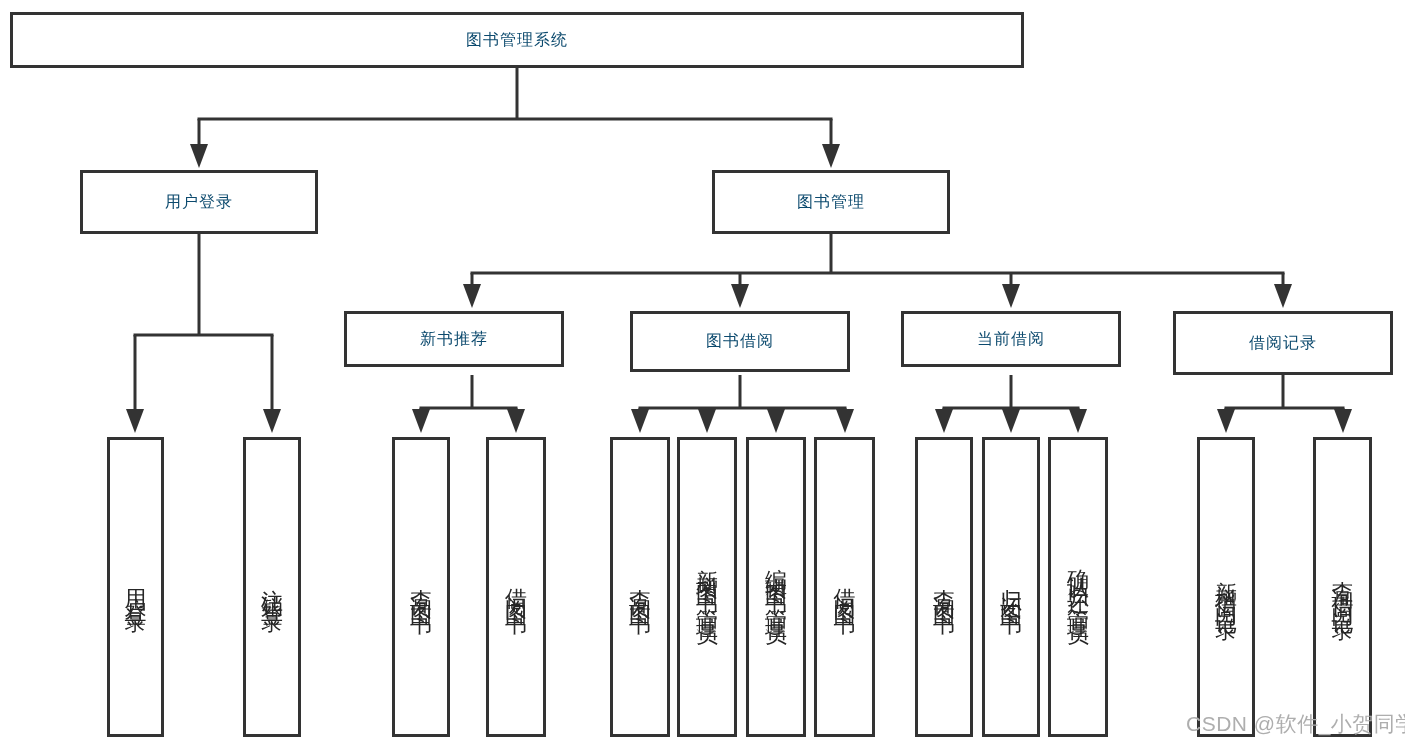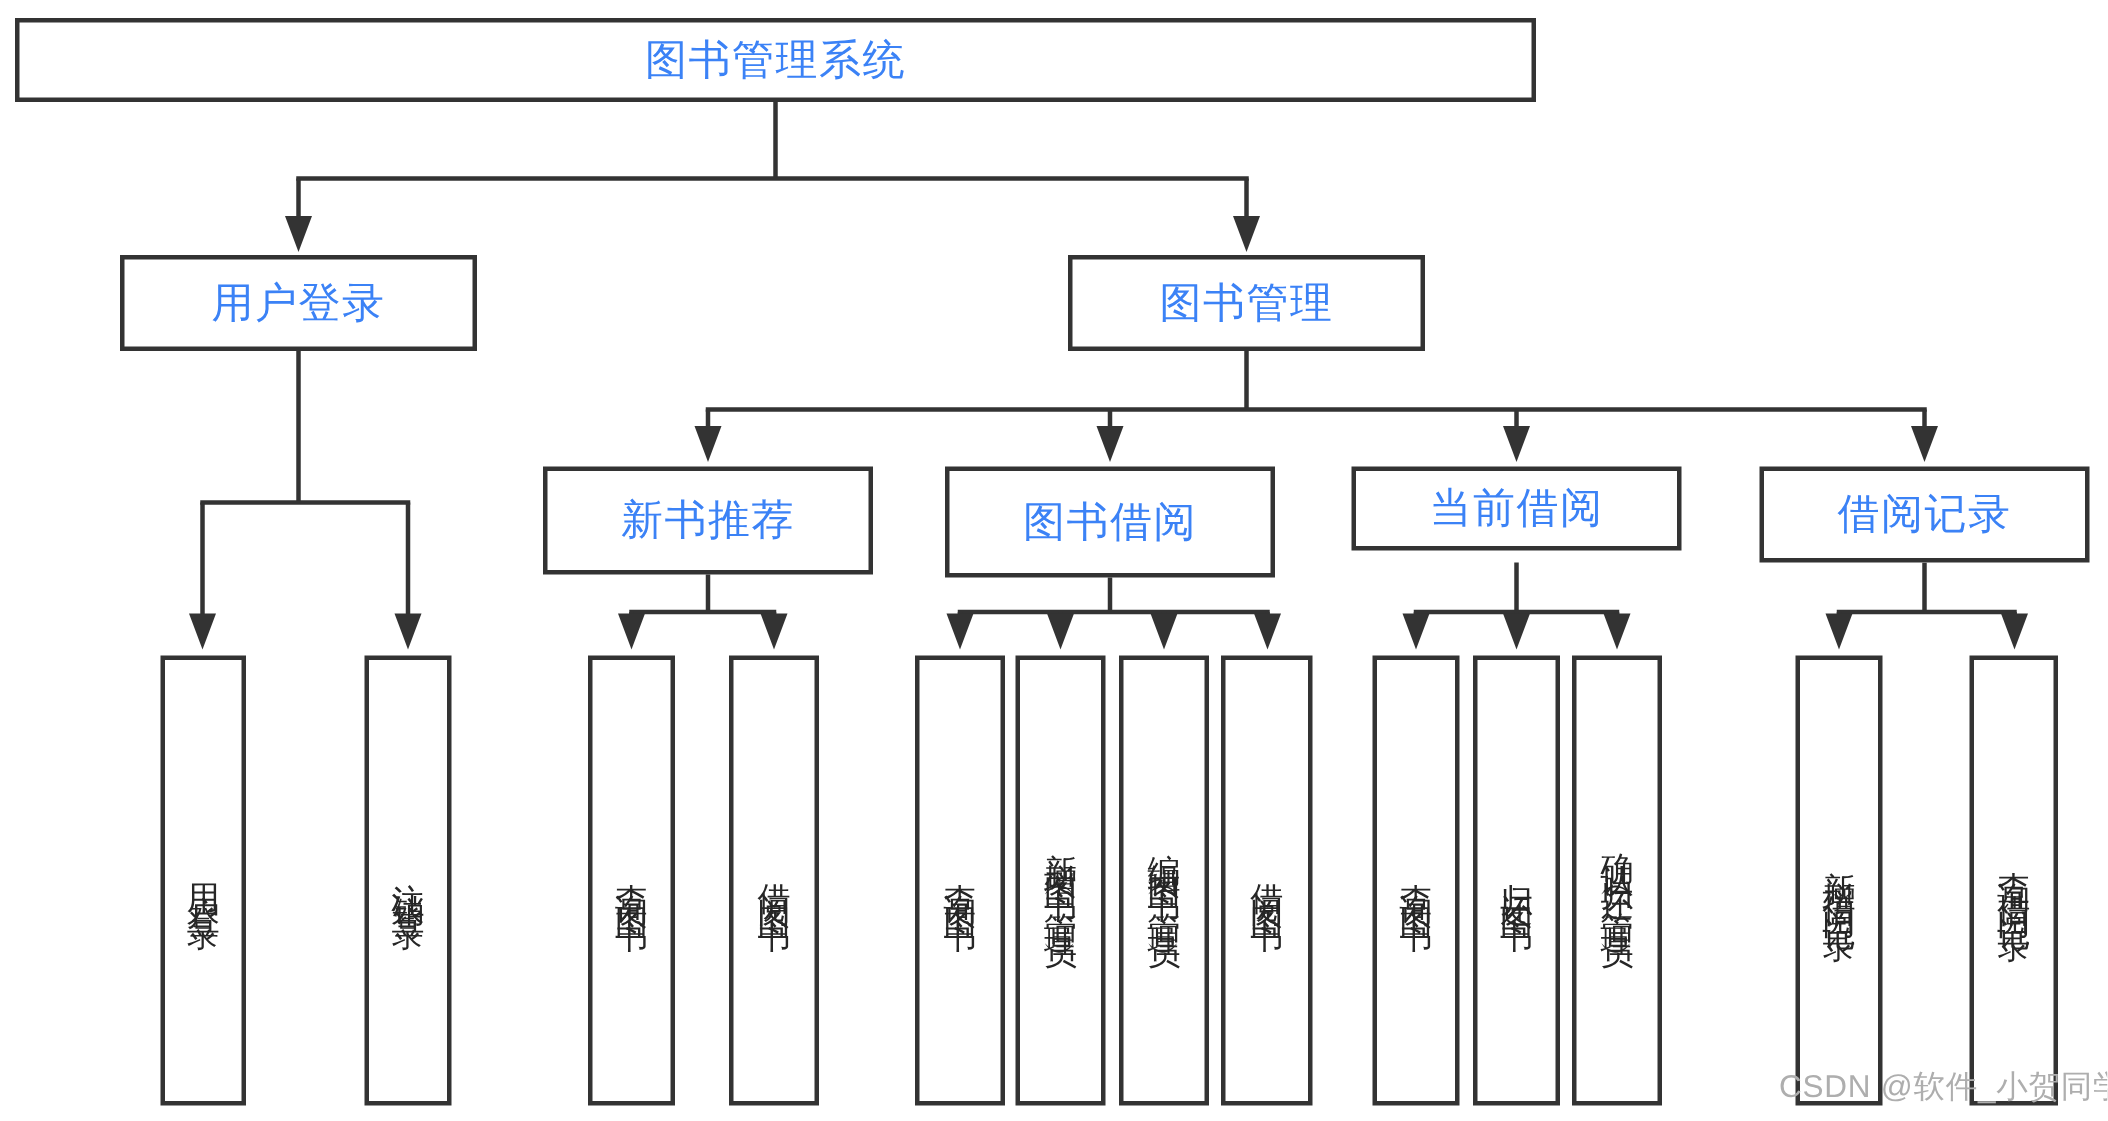--- a/index.html
+++ b/index.html
@@ -13,22 +13,22 @@
   #connectors{position:absolute;left:0;top:0;z-index:1;}
   .node{
     position:absolute;
     box-sizing:border-box;
     border:3px solid #333333;
     background:#ffffff;
     display:flex;
     align-items:center;
     justify-content:center;
     z-index:2;
-    color:#3b82f6;
-    font-size:28px;
+    color:#0c4a6e;
+    font-size:16px;
     letter-spacing:1px;
     white-space:nowrap;
   }
   .vnode{
     position:absolute;
     box-sizing:border-box;
     border:3px solid #333333;
     background:#ffffff;
     display:flex;
     align-items:center;
@@ -129,22 +129,22 @@
       <polygon points="1217,409 1235,409 1226,433"></polygon>
       <polygon points="1334,409 1352,409 1343,433"></polygon>
     </g>
   </svg>
 
   <div class="node" style="left:10px;top:12px;width:1014px;height:56px;">图书管理系统</div>
 
   <div class="node" style="left:80px;top:170px;width:238px;height:64px;">用户登录</div>
   <div class="node" style="left:712px;top:170px;width:238px;height:64px;">图书管理</div>
 
-  <div class="node" style="left:362px;top:311px;width:220px;height:72px;">新书推荐</div>
-  <div class="node" style="left:630px;top:311px;width:220px;height:74px;">图书借阅</div>
+  <div class="node" style="left:344px;top:311px;width:220px;height:56px;">新书推荐</div>
+  <div class="node" style="left:630px;top:311px;width:220px;height:61px;">图书借阅</div>
   <div class="node" style="left:901px;top:311px;width:220px;height:56px;">当前借阅</div>
   <div class="node" style="left:1173px;top:311px;width:220px;height:64px;">借阅记录</div>
 
   <div class="vnode" style="left:107px;top:437px;width:57px;height:300px;">
     <span>用户登录</span>
   </div>
   <div class="vnode" style="left:243px;top:437px;width:58px;height:300px;">
     <span>注销登录</span>
   </div>
 

